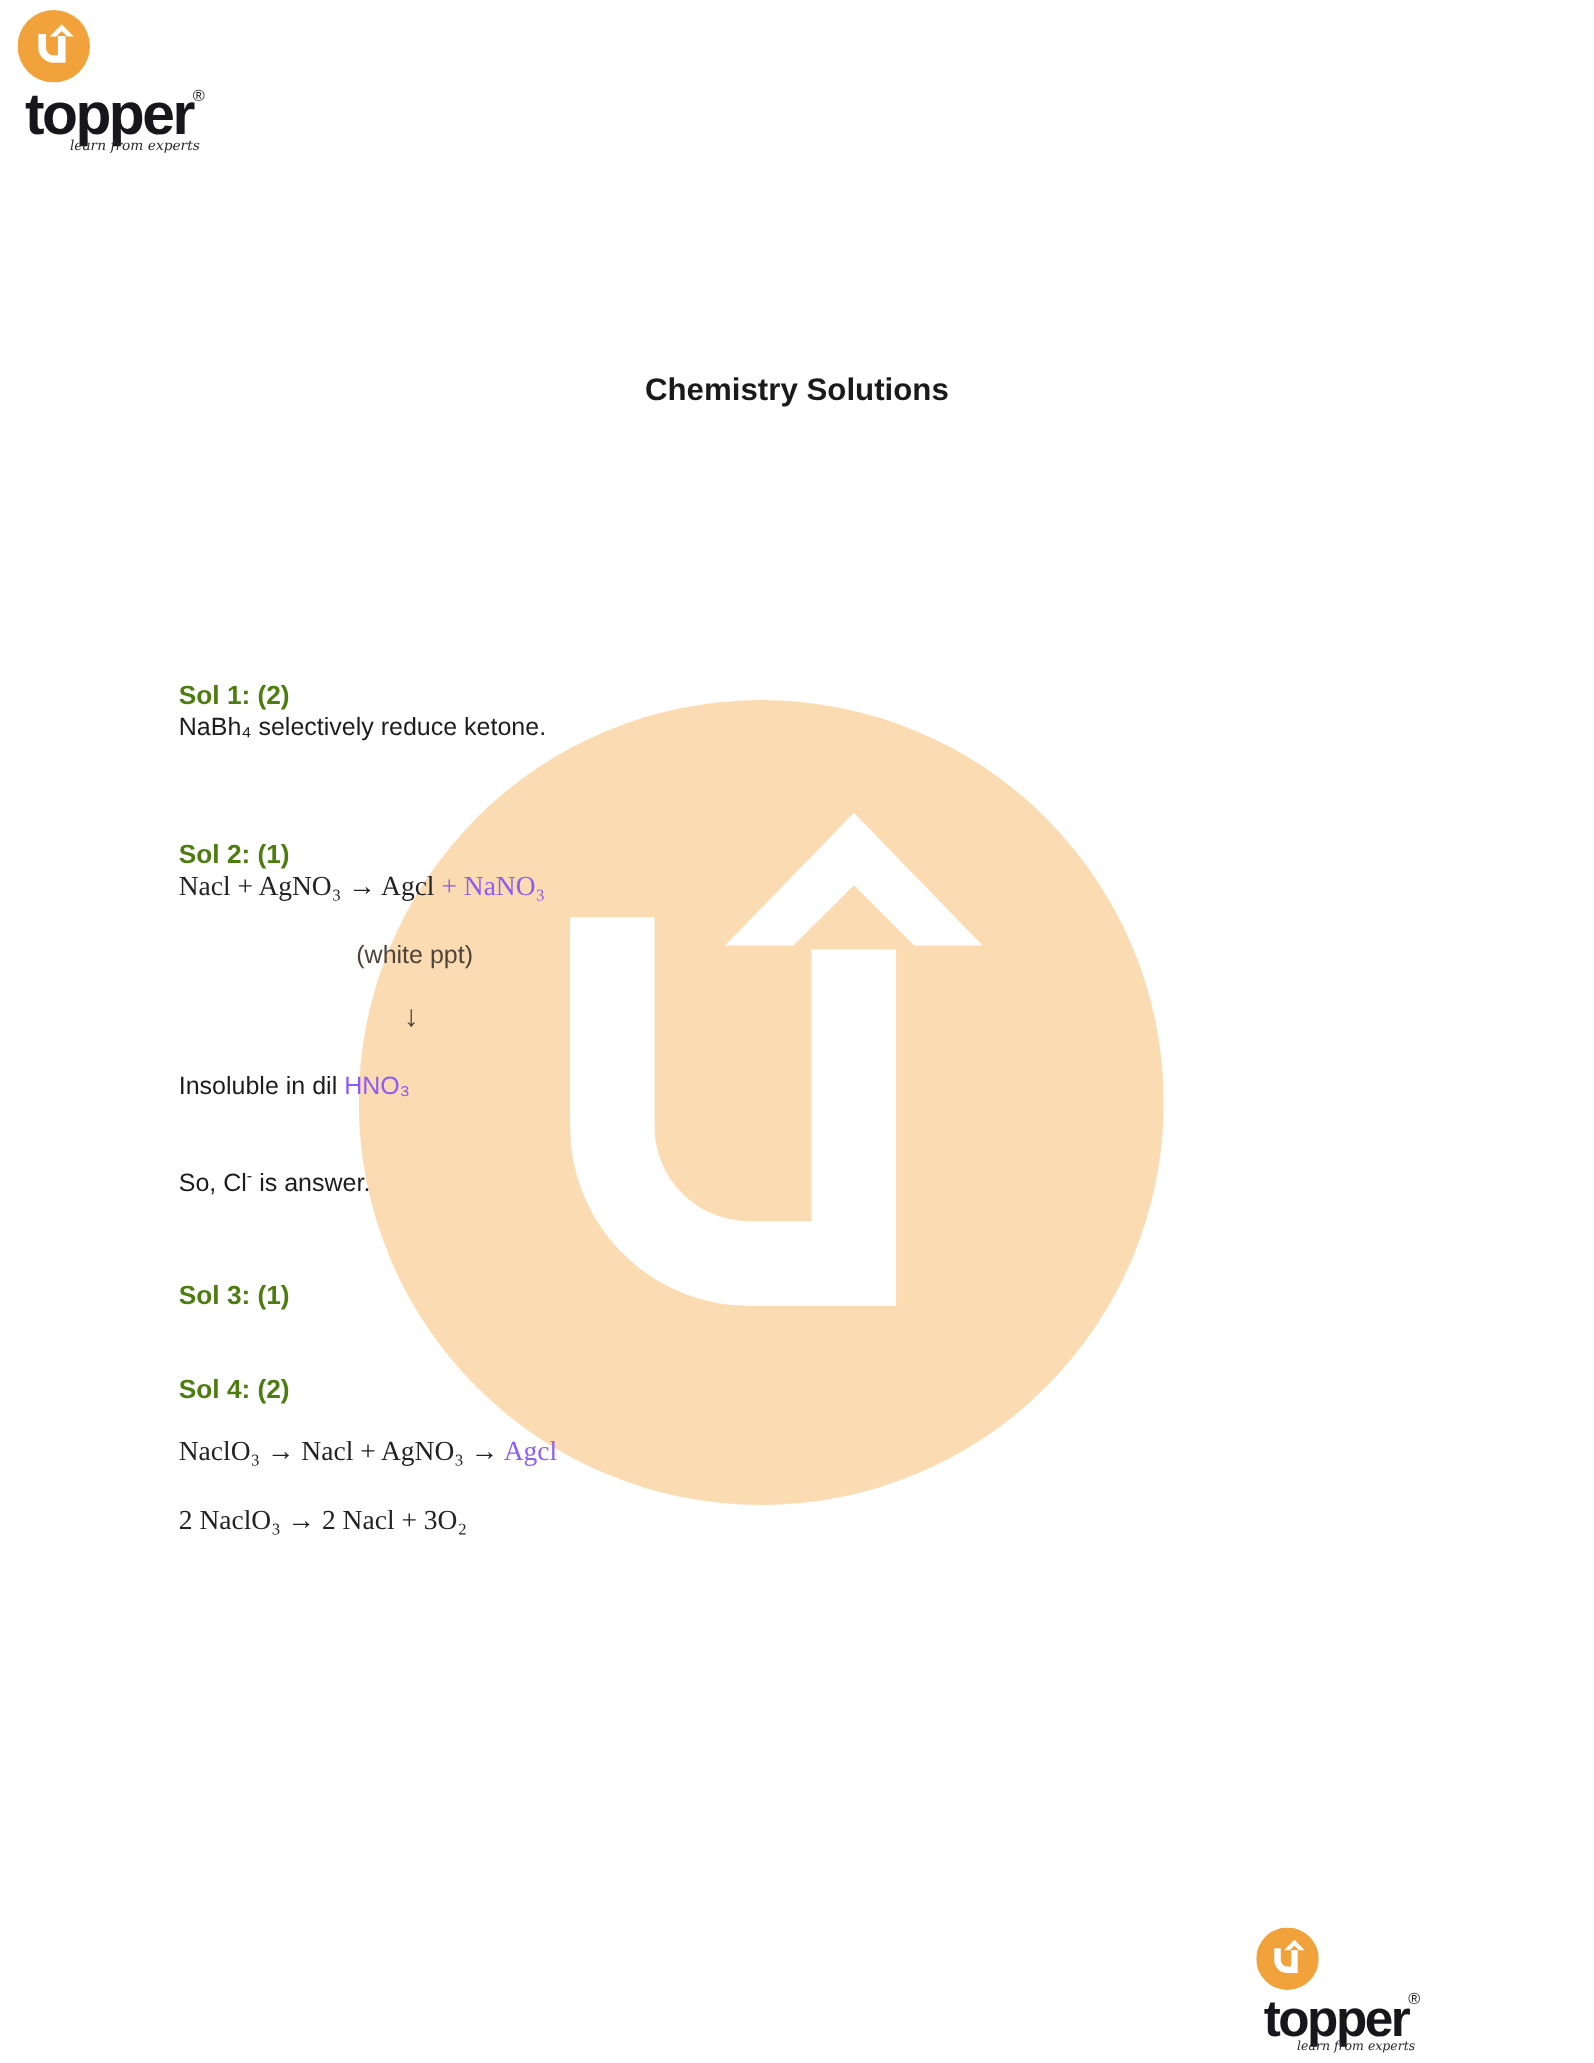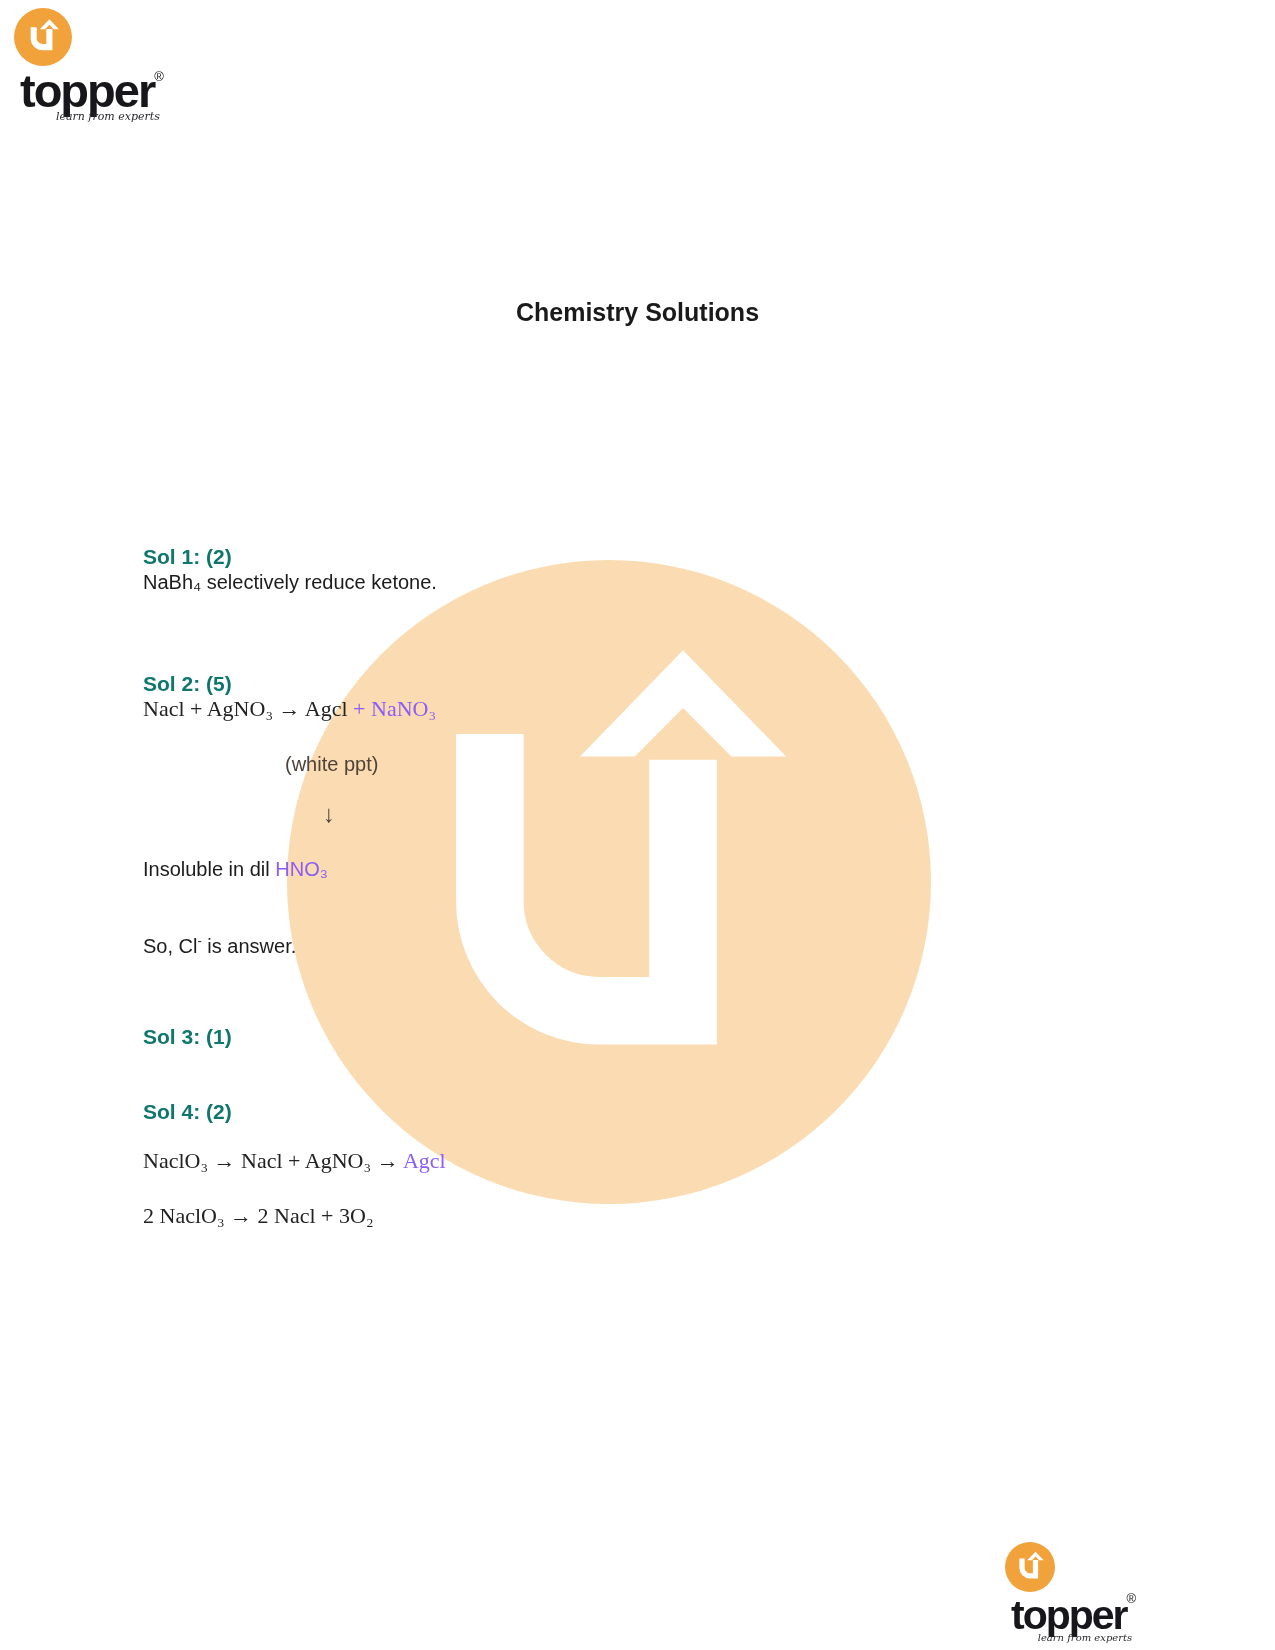--- a/index.html
+++ b/index.html
@@ -11,21 +11,21 @@
   .abs{position:absolute;}
   
   .watermark{left:287px;top:560px;width:644px;height:644px;z-index:0;}
   
   .content{z-index:1;flex-direction:column;}
   .doc-title{
     left:0;top:298px;width:1275px;text-align:center;
     font-size:25px;font-weight:bold;color:#1a1a1a;letter-spacing:0px;
   }
   .sol-heading{
-    left:143px;font-size:21px;font-weight:bold;color:#0f766e;
+    left:143px;font-size:21px;font-weight:bold;color:#4d7c0f;
     font-family:"Liberation Sans","DejaVu Sans",sans-serif;
   }
   .body-text{
     left:143px;font-size:20px;color:#1c1c1c;
   }
   .equation{
     left:143px;font-size:22px;color:#222222;
     font-family:"Liberation Serif","DejaVu Serif",serif;
   }
   .hl{color:#8b5cf6;}
@@ -81,21 +81,21 @@
     <span class="logo-brand"><span>topper</span><sup class="logo-reg">®</sup></span>
     <div class="logo-tagline">learn from experts</div>
   </div>
 </div>
 
 <div class="abs content doc-title">Chemistry Solutions</div>
 
 <div class="abs content sol-heading" style="top:545px;">Sol 1: (2)</div>
 <div class="abs content body-text" style="top:571px;">NaBh₄ selectively reduce ketone.</div>
 
-<div class="abs content sol-heading" style="top:672px;">Sol 2: (5)</div>
+<div class="abs content sol-heading" style="top:672px;">Sol 2: (1)</div>
 <div class="abs content equation" style="top:696px;"><span>Nacl + AgNO₃ → Agcl </span><span class="hl">+ NaNO₃</span></div>
 <div class="abs content body-text over-wm" style="top:753px;left:285px;">(white  ppt)</div>
 <div class="abs content body-text over-wm" style="top:800px;left:323px;font-size:24px;">↓</div>
 <div class="abs content body-text" style="top:858px;"><span>Insoluble in dil </span><span class="hl">HNO₃</span></div>
 <div class="abs content body-text" style="top:933px;"><span>So, Cl</span><sup class="minus">-</sup><span> is answer.</span></div>
 
 <div class="abs content sol-heading" style="top:1012px;margin-top:13px;">Sol 3: (1)</div>
 
 <div class="abs content sol-heading" style="top:1100px;">Sol 4: (2)</div>
 <div class="abs content equation" style="top:1148px;"><span>NaclO₃ → Nacl + AgNO₃ → </span><span class="hl">Agcl</span></div>

